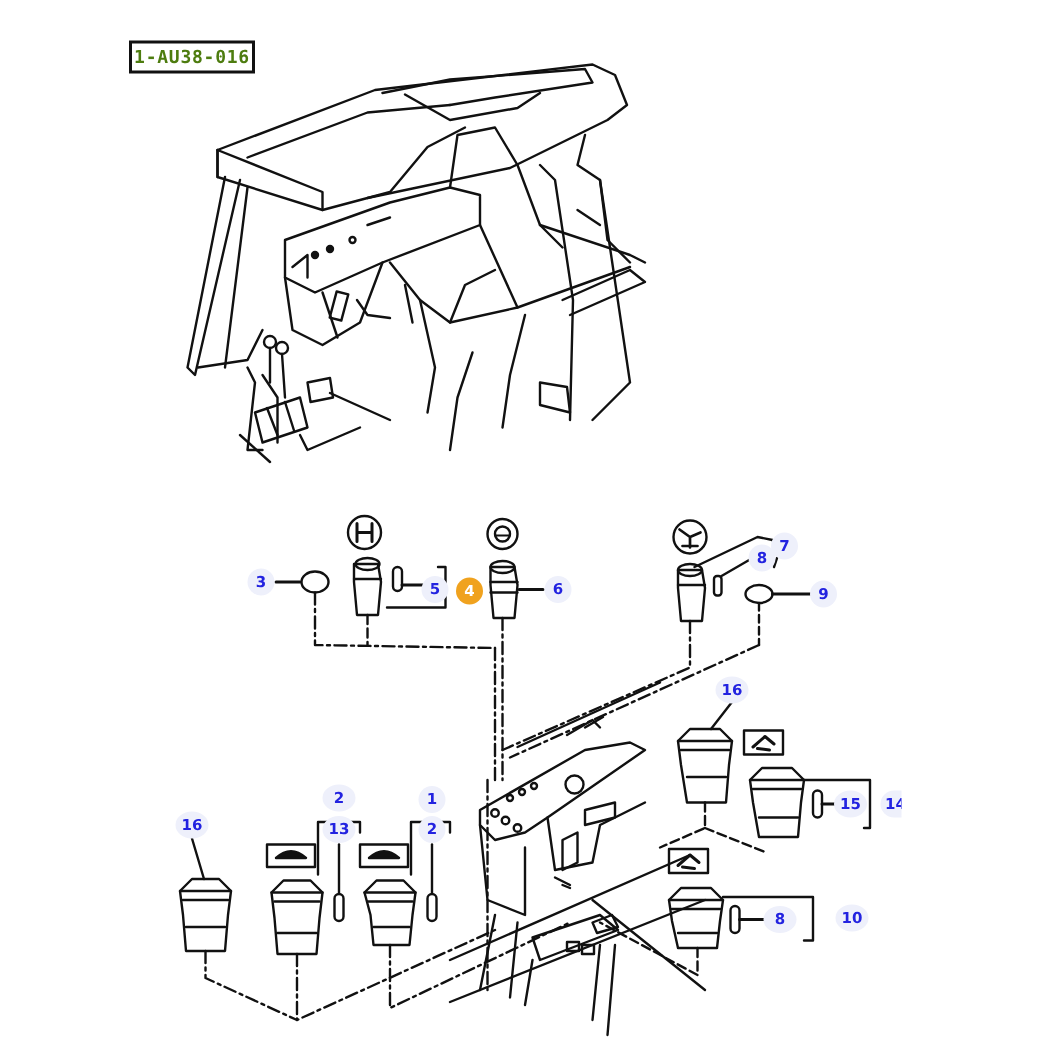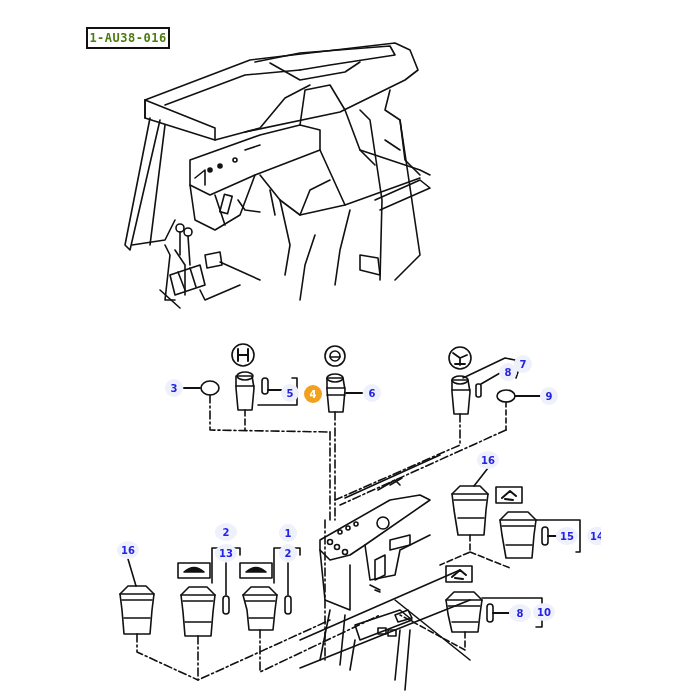--- a/index.html
+++ b/index.html
@@ -205,21 +205,21 @@
 
   <div class="callout" style="left:288px;top:533px">1</div>
   <div class="callout" style="left:288px;top:553px">2</div>
   <div class="callout" style="left:174px;top:388px">3</div>
   <div class="callout active" style="left:313px;top:394px">4</div>
   <div class="callout" style="left:290px;top:393px">5</div>
   <div class="callout" style="left:372px;top:393px">6</div>
   <div class="callout" style="left:523px;top:364px">7</div>
   <div class="callout" style="left:508px;top:372px">8</div>
   <div class="callout" style="left:549px;top:396px">9</div>
-  <div class="callout wide" style="left:544px;top:612px">10</div>
+  <div class="callout wide" style="left:568px;top:612px">10</div>
   <div class="callout wide" style="left:520px;top:613px">8</div>
   <div class="callout wide" style="left:226px;top:532px">2</div>
   <div class="callout wide" style="left:226px;top:553px">13</div>
   <div class="callout clip" style="left:596px;top:536px">14</div>
   <div class="callout wide" style="left:567px;top:536px">15</div>
   <div class="callout wide" style="left:488px;top:460px">16</div>
   <div class="callout wide" style="left:128px;top:550px">16</div>
 </div>
 
 </body></html>

